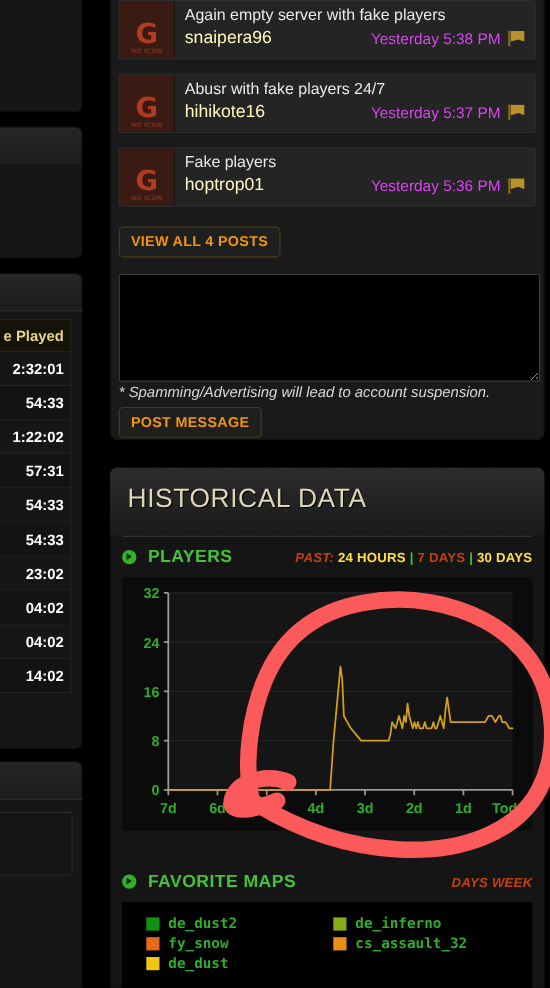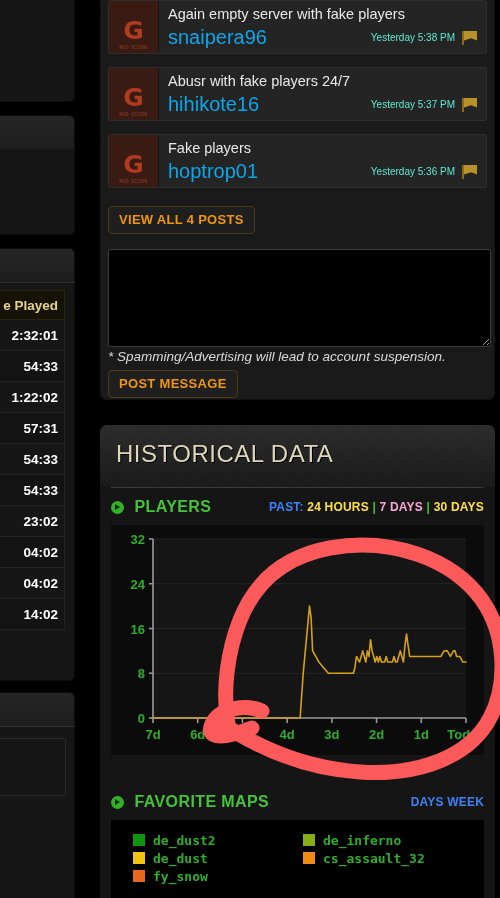--- a/index.html
+++ b/index.html
@@ -71,22 +71,22 @@
   .post-icon .noicon{
     position:absolute;left:0;right:0;bottom:3px;text-align:center;
     font-size:6px;letter-spacing:.4px;font-weight:bold;color:#7e3620;
   }
   .post-body{flex:1 1 auto;position:relative;padding:4px 6px 0 9px;}
   .post-title{
     color:#e9e9e9;font-size:14.5px;line-height:18px;white-space:nowrap;
     overflow:hidden;text-overflow:ellipsis;
   }
   .post-meta{display:flex;align-items:center;margin-top:3px;}
-  .post-user{color:#0ea5e9;font-size:20px;flex:0 0 auto;}
-  .post-date{color:#5eead4;font-size:10px;margin-left:auto;}
+  .post-user{color:#fef9c3;font-size:16px;flex:0 0 auto;}
+  .post-date{color:#d946ef;font-size:14px;margin-left:auto;}
   .flag-icon{
     margin-left:7px;margin-right:2px;width:16px;height:14px;position:relative;
     flex:0 0 auto;
   }
   .flag-icon .pole{position:absolute;left:0;top:0;width:2px;height:14px;background:#8a6a16;}
   .flag-icon .cloth{
     position:absolute;left:2px;top:0;width:13px;height:10px;background:#b8912a;
     clip-path:polygon(0 0,100% 0,100% 100%,55% 78%,0 100%);
   }
 
@@ -130,23 +130,23 @@
     display:inline-block;width:13px;height:13px;border-radius:50%;
     background:#33b02a;position:relative;top:2px;margin-right:6px;
   }
   .sec-ico:after{
     content:"";position:absolute;left:4px;top:3px;
     border-left:5px solid #0c2d0a;border-top:3.5px solid transparent;
     border-bottom:3.5px solid transparent;
   }
   .sec-label{color:#45c23a;font-size:16px;font-weight:bold;letter-spacing:.4px;}
   .sec-right{position:absolute;right:0;top:2px;font-size:12px;font-weight:bold;letter-spacing:.2px;}
-  .rg{color:#3b82f6;}
+  .rg{color:#c2410c;font-style:italic;}
   .ro{color:#fde047;}
-  .rw{color:#f9a8d4;}
+  .rw{color:#c2410c;}
   .rs{color:#45c23a;}
 
   
   .chart-box{
     position:absolute;left:11px;top:100px;width:373px;height:230px;background:#0b0b0b;
   }
   .chart-box svg{display:block;}
 
   
   .maps-box{
@@ -333,26 +333,26 @@
       </div>
 
       <div class="maps-box">
         <div class="legend">
           <div class="col">
             <div class="legend-item">
               <span class="sw" style="background:#0f9410"></span>
               <span class="legend-text">de_dust2</span>
             </div>
             <div class="legend-item">
+              <span class="sw" style="background:#e8681c"></span>
+              <span class="legend-text">fy_snow</span>
+            </div>
+            <div class="legend-item">
               <span class="sw" style="background:#f2c413"></span>
               <span class="legend-text">de_dust</span>
-            </div>
-            <div class="legend-item">
-              <span class="sw" style="background:#e8681c"></span>
-              <span class="legend-text">fy_snow</span>
             </div>
           </div>
           <div class="col">
             <div class="legend-item">
               <span class="sw" style="background:#86ad16"></span>
               <span class="legend-text">de_inferno</span>
             </div>
             <div class="legend-item">
               <span class="sw" style="background:#ee8d15"></span>
               <span class="legend-text">cs_assault_32</span>

